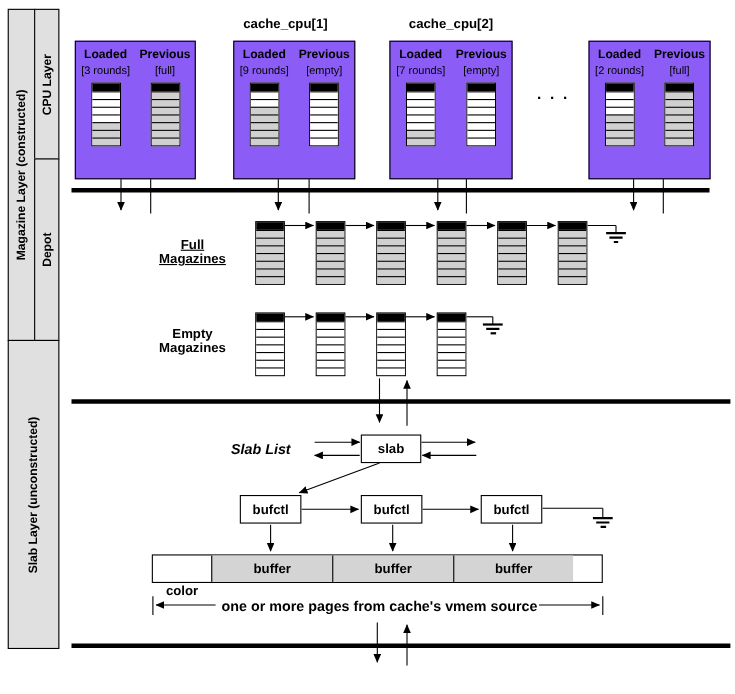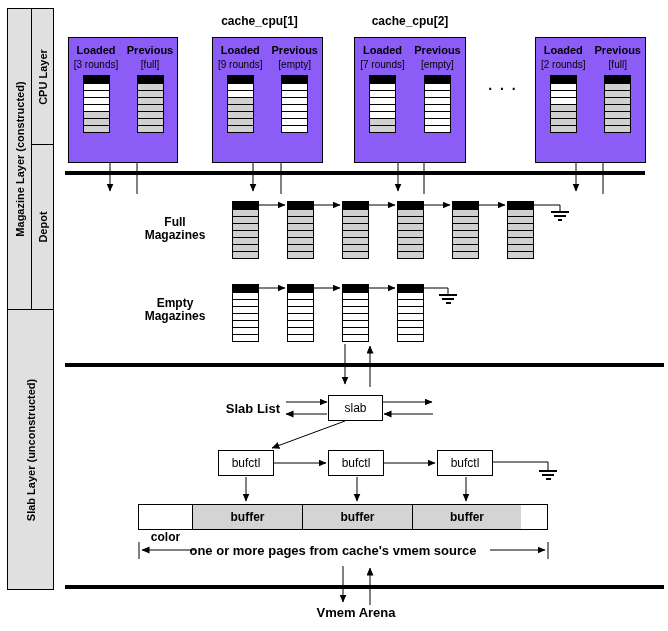--- a/index.html
+++ b/index.html
@@ -27,35 +27,35 @@
   .mag-row { height:6px; border-top:1px solid #000; }
   .mag-row.full  { background:#d0d0d0; }
   .mag-row.empty { background:#fff; }
 
   .ellipsis { position:absolute; left:483px; top:77px; width:40px; text-align:center;
               font-weight:bold; font-size:14px; letter-spacing:2px; }
 
   .depot-label { position:absolute; left:130px; width:90px; text-align:center;
                  font-weight:bold; font-size:12px; line-height:13px; }
 
-  .slab-list-label { position:absolute; left:210px; top:401px; width:70px; text-align:right;
-                     font-weight:bold; font-size:13px; }
+  .slab-list-label { position:absolute; left:210px; top:401px; width:70px; text-align:left;
+                     font-weight:bold; font-size:13px;font-style:italic; }
   .node-box { position:absolute; border:1px solid #000; box-sizing:border-box; background:#fff;
               display:flex; align-items:center; justify-content:center;
-              font-weight:normal; font-size:12px; }
+              font-weight:bold; font-size:12px; }
 
   .buffer-bar { position:absolute; left:138px; top:504px; width:410px; height:26px;
                 border:1px solid #000; box-sizing:border-box; display:flex; }
   .seg { box-sizing:border-box; display:flex; align-items:center; justify-content:center;
          font-weight:bold; font-size:12px; }
   .seg + .seg { border-left:1px solid #000; }
   .seg.dark  { background:#808080;margin-top:32px; }
   .seg.light { background:#d4d4d4; }
 
-  .pages-caption { position:absolute; left:128px; top:543px; width:410px; text-align:center;
+  .pages-caption { position:absolute; left:140px; top:543px; width:410px; text-align:center;
                    font-weight:bold; font-size:13px; }
   .arena-label { position:absolute; left:281px; top:605px; width:150px; text-align:center;
                  font-weight:bold; font-size:13px; }
 </style>
 </head>
 <body>
 
 <div class="canvas">
 
   <svg class="wires" viewBox="0 0 668 631">
@@ -293,21 +293,21 @@
           <div class="mag-row full"></div>
           <div class="mag-row full"></div>
           <div class="mag-row full"></div>
           <div class="mag-row full"></div>
           <div class="mag-row full"></div>
           <div class="mag-row full"></div>
         </div>
     </div>
   </div>
 
-  <div class="depot-label" style="top:216px;">
+  <div class="depot-label" style="top:216px;text-decoration:underline;">
     <div>Full</div>
     <div>Magazines</div>
   </div>
   <div class="magazine abs" style="left:232px; top:201px;">
       <div class="mag-cap"></div>
       <div class="mag-row full"></div>
       <div class="mag-row full"></div>
       <div class="mag-row full"></div>
       <div class="mag-row full"></div>
       <div class="mag-row full"></div>
@@ -436,15 +436,14 @@
       <span>buffer</span>
     </div>
     <div class="seg light" style="width:109px;">
       <span>buffer</span>
     </div>
     <div class="seg dark" style="width:26px;"></div>
   </div>
 
   <div class="pages-caption">one or more pages from cache's vmem source</div>
 
-  <div class="arena-label">Vmem Arena</div>
 
 </div>
 
 </body></html>

